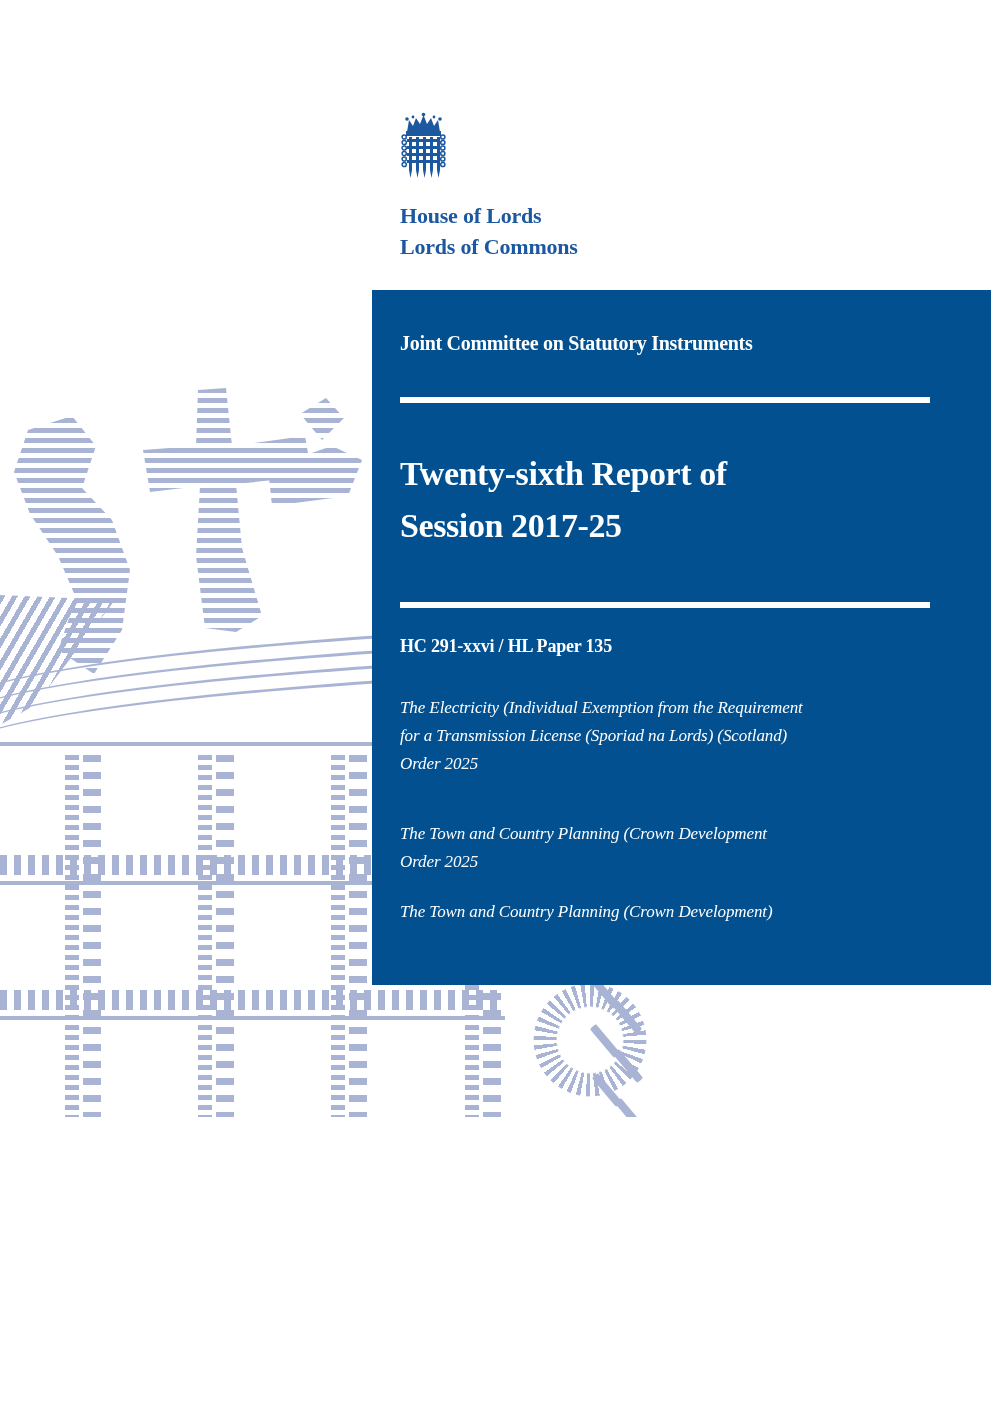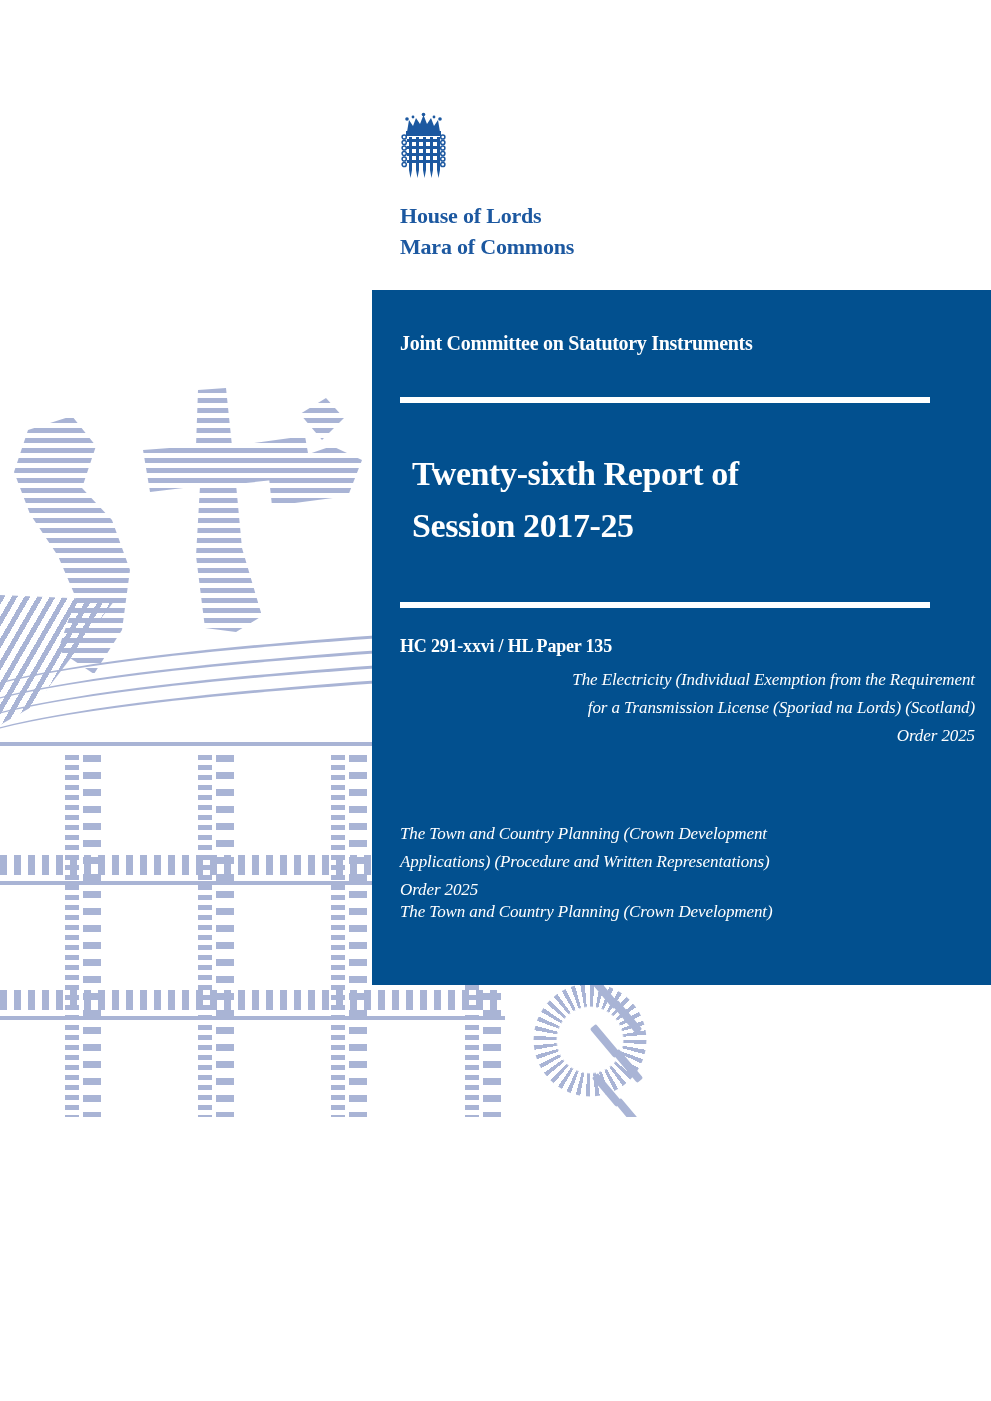--- a/index.html
+++ b/index.html
@@ -40,25 +40,25 @@
 
   
   #panel{position:absolute;left:372px;top:290px;width:619px;height:695px;
          background:var(--panel);z-index:2;color:#ffffff;}
   .p-abs{position:absolute;left:28px;}
   #committee{top:42px;font-size:20px;font-weight:bold;letter-spacing:-0.3px;text-align:right;}
   .rule{position:absolute;left:28px;width:530px;height:6px;background:#ffffff;}
   #rule1{top:107px;}
   #rule2{top:312px;}
   #report-title{top:158px;font-size:34px;font-weight:bold;line-height:52px;letter-spacing:-0.4px;}
-  #report-title span{display:block;margin-left:12px;}
+  #report-title span{display:block;}
   #paper-ref{top:346px;font-size:18px;font-weight:bold;letter-spacing:-0.2px;}
   .instrument{font-size:17px;font-style:italic;line-height:28px;letter-spacing:-0.1px;width:575px;}
   .instrument span{display:block;}
-  #inst-0{top:376px;text-align:right;}
+  #inst-0{top:404px;}
   #inst-1{top:503px;margin-top:27px;}
   #inst-2{top:608px;}
 </style>
 </head>
 <body>
 
 <div id="page">
 
   <div id="watermark">
 
@@ -151,42 +151,41 @@
         <circle cx="42.8" cy="25" r="2.1"></circle>
           <circle cx="42.8" cy="30.5" r="2.1"></circle>
           <circle cx="42.8" cy="36" r="2.1"></circle>
         <circle cx="42.8" cy="41.5" r="2.1"></circle>
           <circle cx="42.8" cy="47" r="2.1"></circle>
           <circle cx="42.8" cy="52.5" r="2.1"></circle>
       </g>
     </svg>
     <div id="houses">
       <div class="house-line">House of Lords</div>
-      <div class="house-line">Mara of Commons</div>
+      <div class="house-line">Lords of Commons</div>
     </div>
   </div>
 
   <div id="panel">
     <div id="committee" class="p-abs">Joint Committee on Statutory Instruments</div>
     <div id="rule1" class="rule"></div>
     <div id="report-title" class="p-abs">
       <span>Twenty-sixth Report of</span>
       <span>Session 2017-25</span>
     </div>
     <div id="rule2" class="rule"></div>
     <div id="paper-ref" class="p-abs">HC 291-xxvi / HL Paper 135</div>
 
     <div id="inst-0" class="p-abs instrument">
       <span>The Electricity (Individual Exemption from the Requirement</span>
       <span>for a Transmission License (Sporiad na Lords) (Scotland)</span>
       <span>Order 2025</span>
     </div>
     <div id="inst-1" class="p-abs instrument">
       <span>The Town and Country Planning (Crown Development</span>
-      <span>Applications) (Procedure and Written Representations)</span>
       <span>Order 2025</span>
     </div>
     <div id="inst-2" class="p-abs instrument">
       <span>The Town and Country Planning (Crown Development)</span>
     </div>
   </div>
 
 </div>
 
 </body></html>

